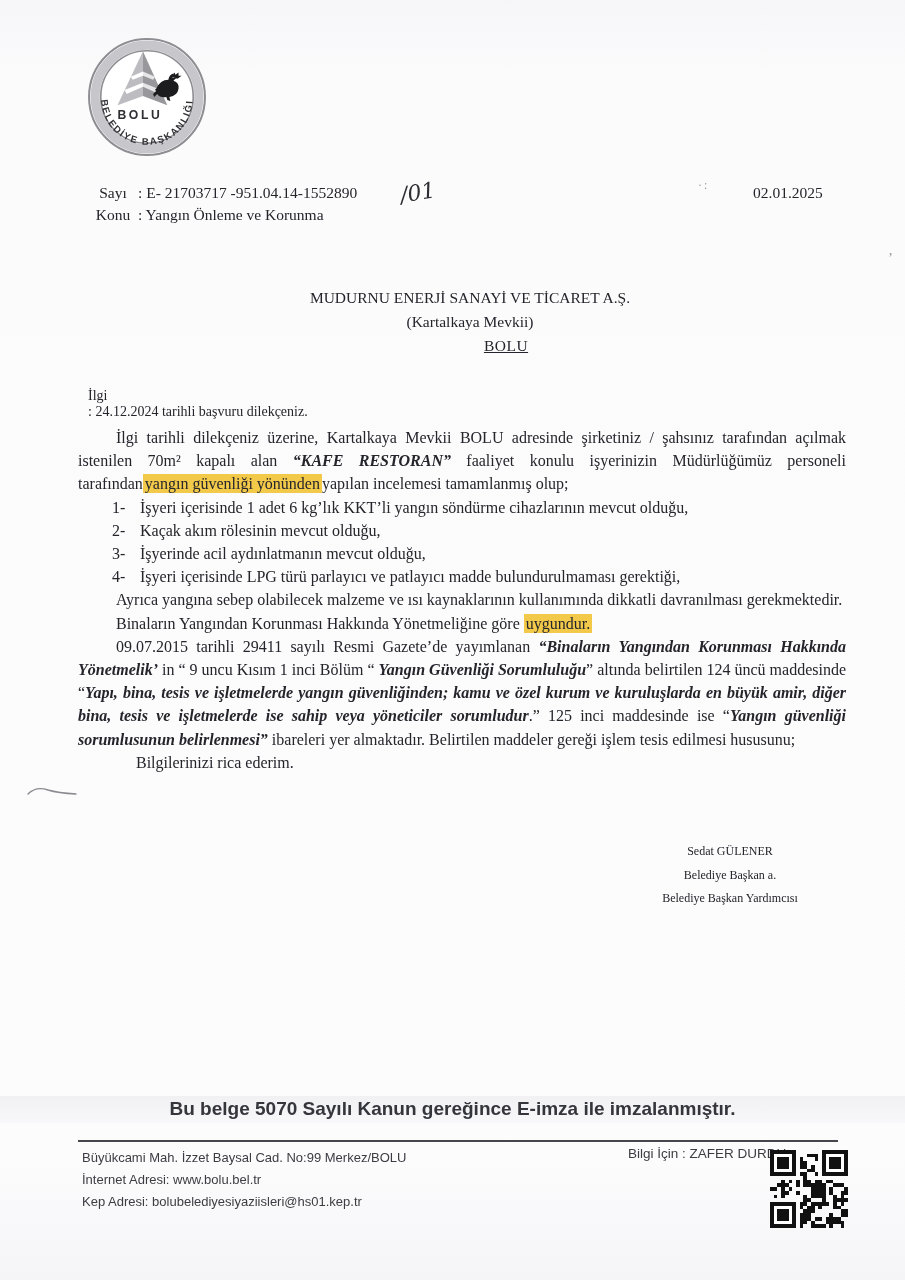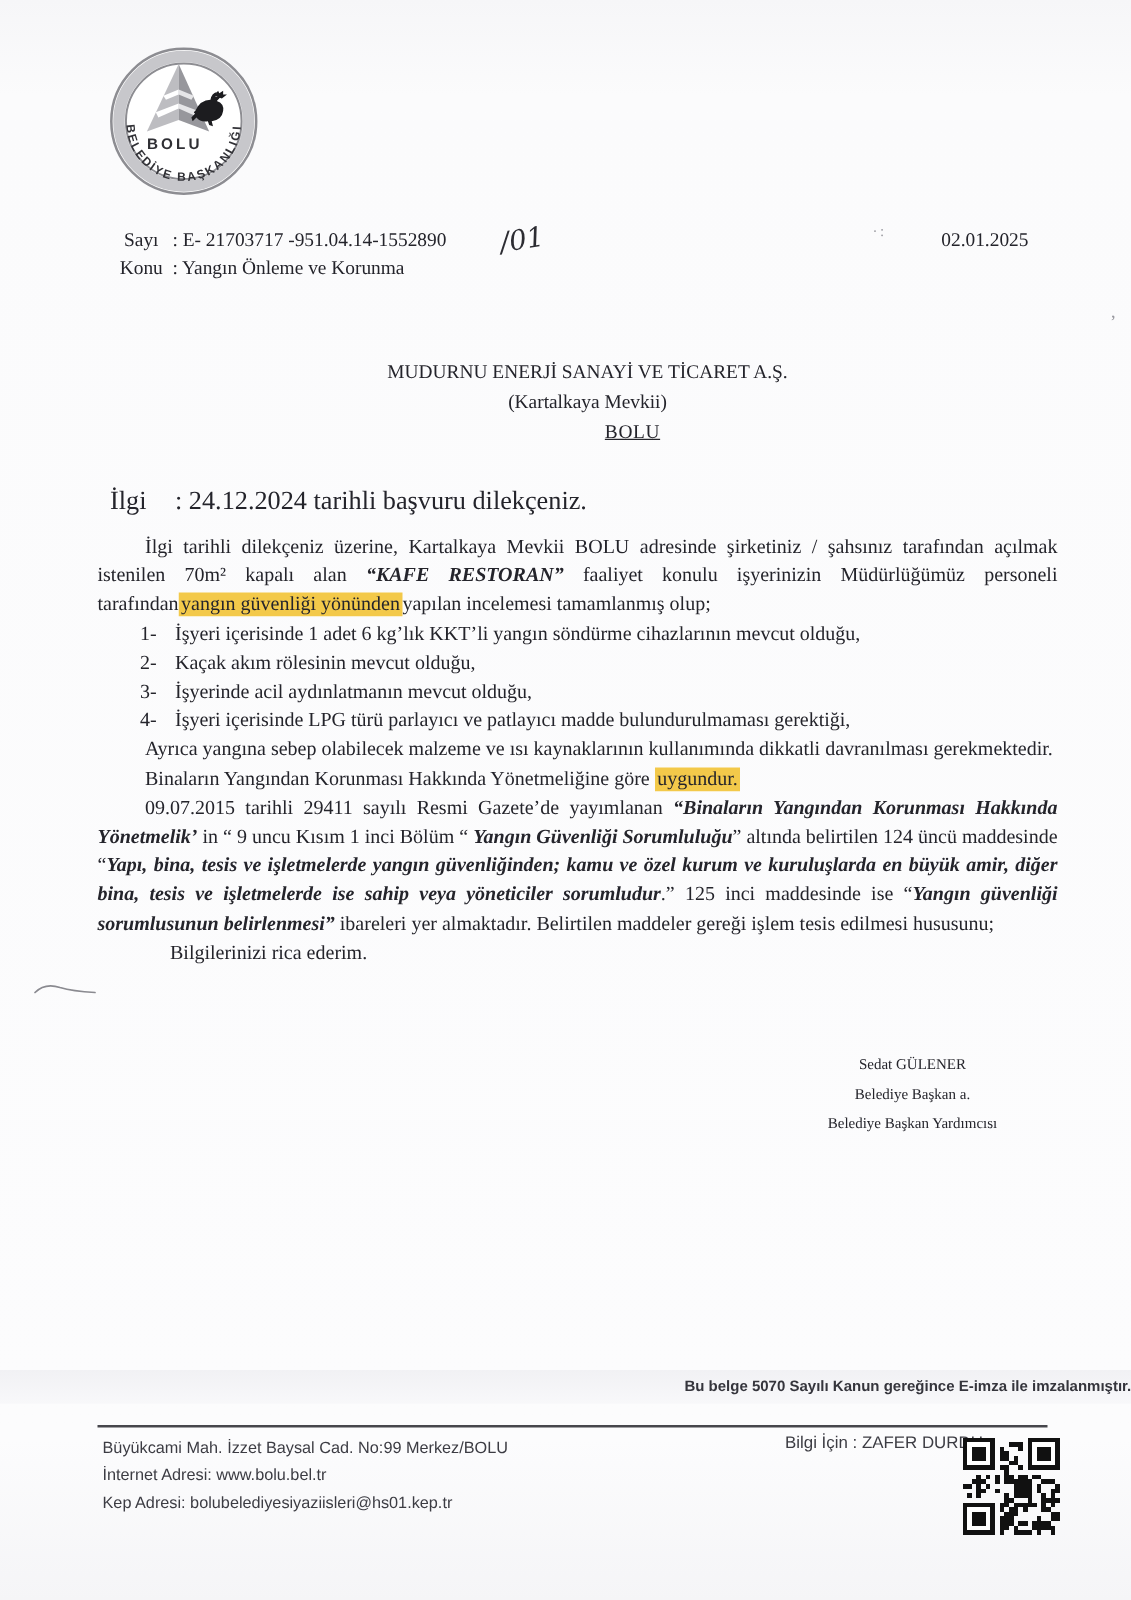--- a/index.html
+++ b/index.html
@@ -21,37 +21,37 @@
   .meta .lbl { width:50px;text-align:center; }
   .handwrite { position:absolute; left:400px; top:180px; font-size:22px; font-style:italic;
     transform:rotate(-9deg); color:#2c2c32; font-family:"DejaVu Serif", serif; }
   .faintmark { position:absolute; left:698px; top:178px; color:#9a9aa0; font-size:12px; letter-spacing:2px; }
   .edgemark { position:absolute; left:888px; top:250px; color:#9a9aa0; font-size:15px; }
   .date { position:absolute; left:753px; top:184px; font-size:15.5px; }
   
   .recipient { position:absolute; left:0; top:286px; width:940px; text-align:center; font-size:15.5px; line-height:24px; }
   .recipient .r3 { text-decoration:underline; letter-spacing:.5px; margin-left:72px; display:inline-block; }
   
-  .ilgi { position:absolute; left:88px; top:388px; font-size:21px; display:flex; }
+  .ilgi { position:absolute; left:88px; top:388px; font-size:14px; display:flex;flex-direction:column; }
   .ilgi .lbl { width:52px; }
   
   .bodytext { position:absolute; left:78px; top:426px; width:768px; font-size:16px; line-height:23.2px; text-align:justify; }
   .p-ind { text-indent:38px; }
   .list-row { padding-left:34px; display:flex; }
   .list-row .num { width:28px; flex:none; }
   .hl { background:#f3c94a; padding:1px 2px; }
   .bi { font-weight:bold; font-style:italic; }
   .closing { text-indent:58px; }
   
   .sig { position:absolute; left:560px; top:840px; width:340px; text-align:center; font-size:12px; line-height:23.5px; }
   
   .squiggle { position:absolute; left:24px; top:782px; }
   
-  .efoot { position:absolute; left:0; top:1096px; width:905px; text-align:right;
-    font-family:"Liberation Sans", sans-serif; font-weight:bold; font-size:12px; color:#35353c; line-height:22px;
+  .efoot { position:absolute; left:0; top:1096px; width:905px; text-align:center;
+    font-family:"Liberation Sans", sans-serif; font-weight:bold; font-size:19px; color:#35353c; line-height:22px;
     background:linear-gradient(180deg,#f1f1f4,#f8f8fa); padding:2px 0 3px; }
   .rule { position:absolute; left:78px; top:1140px; width:760px; border-top:2px solid #46464c; }
   .contact { position:absolute; left:82px; top:1147px; font-family:"Liberation Sans", sans-serif;
     font-size:13px; color:#3c3c43; line-height:22px; }
   .bilgi { position:absolute; left:628px; top:1146px; font-family:"Liberation Sans", sans-serif;
     font-size:13.5px; color:#3c3c43; }
   .qr { position:absolute; left:770px; top:1150px; width:78px; height:78px; }
 </style>
 </head>
 <body>

